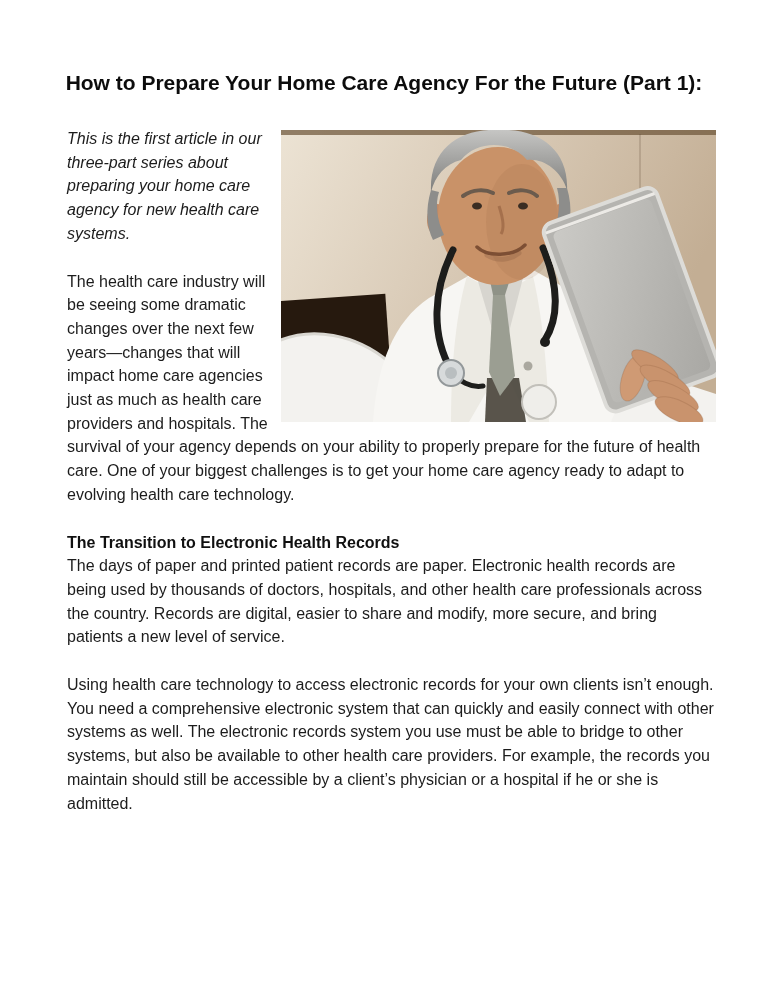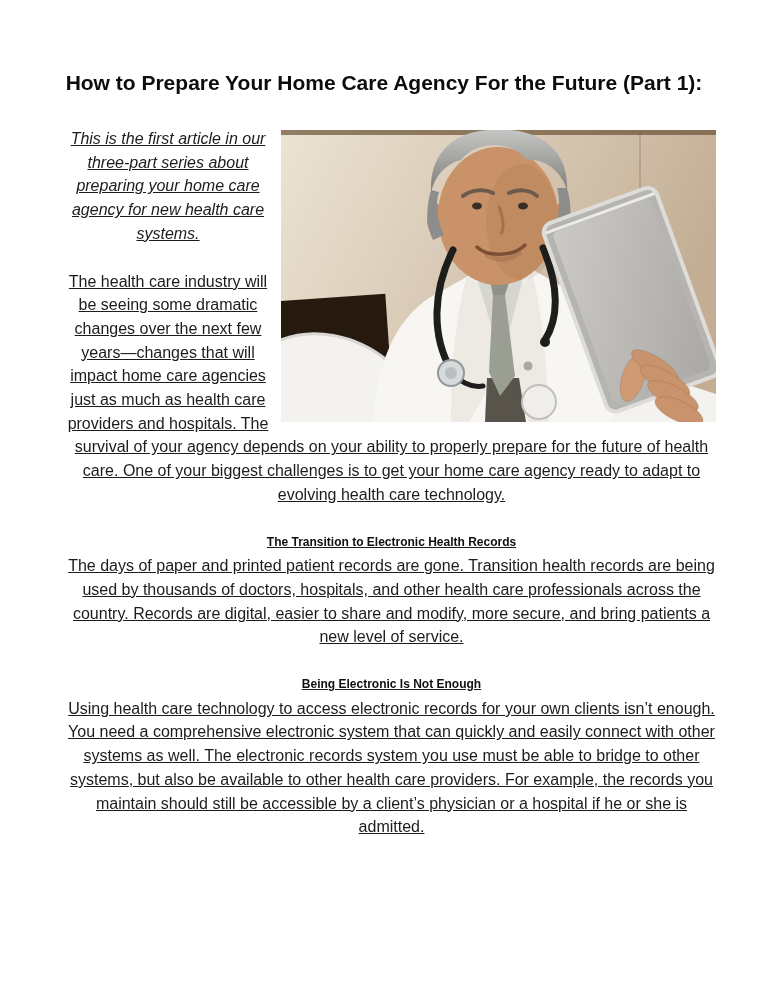--- a/index.html
+++ b/index.html
@@ -19,35 +19,34 @@
     font-size:21px;
     line-height:40px;
     font-weight:bold;
     color:#0c0c0c;
   }
   .title .tl{display:block;}
   .article{
     padding:0 52px 0 67px;
     font-size:16px;
     line-height:23.7px;
-    text-align:center;
-    text-decoration:underline;
+    text-align:left;
   }
   .photo{
     float:right;
     width:435px;
     height:292px;
     margin:3px 0 12px 12px;
     line-height:0;
   }
   .photo svg{display:block;width:435px;height:292px;}
   .article p{margin:0 0 24px 0;}
   .article p.intro{font-style:italic;}
   .article h2{
-    font-size:12px;
+    font-size:16px;
     line-height:23.7px;
     margin:0;
     font-weight:bold;
     color:#101010;
   }
 </style>
 </head>
 <body>
 
 <div class="page">
@@ -144,20 +143,19 @@
           <ellipse cx="398" cy="281" rx="26" ry="10" transform="rotate(25 398 281)"></ellipse>
         </g>
       </svg>
     </div>
 
     <p class="intro">This is the first article in our three-part series about preparing your home care agency for new health care systems.</p>
 
     <p>The health care industry will be seeing some dramatic changes over the next few years—changes that will impact home care agencies just as much as health care providers and hospitals. The survival of your agency depends on your ability to properly prepare for the future of health care. One of your biggest challenges is to get your home care agency ready to adapt to evolving health care technology.</p>
 
     <h2>The Transition to Electronic Health Records</h2>
-    <p>The days of paper and printed patient records are gone. Transition health records are being used by thousands of doctors, hospitals, and other health care professionals across the country. Records are digital, easier to share and modify, more secure, and bring patients a new level of service.</p>
+    <p>The days of paper and printed patient records are paper. Electronic health records are being used by thousands of doctors, hospitals, and other health care professionals across the country. Records are digital, easier to share and modify, more secure, and bring patients a new level of service.</p>
 
-    <h2>Being Electronic Is Not Enough</h2>
     <p>Using health care technology to access electronic records for your own clients isn’t enough. You need a comprehensive electronic system that can quickly and easily connect with other systems as well. The electronic records system you use must be able to bridge to other systems, but also be available to other health care providers. For example, the records you maintain should still be accessible by a client’s physician or a hospital if he or she is admitted.</p>
 
 
   </div>
 </div>
 
 </body></html>

